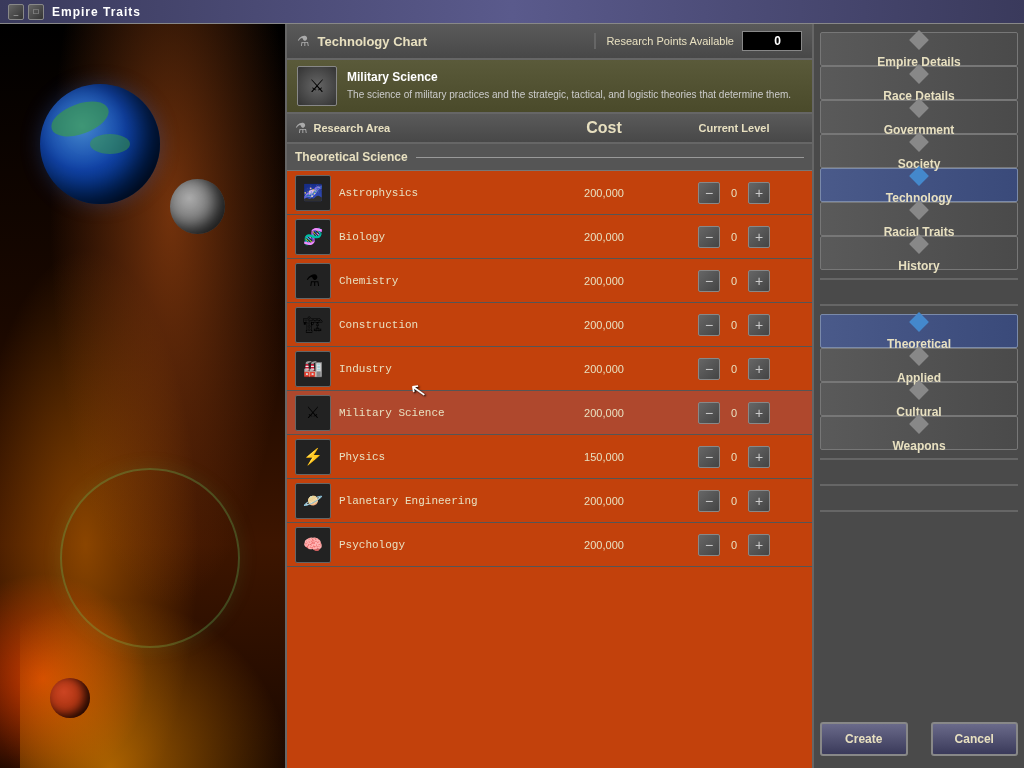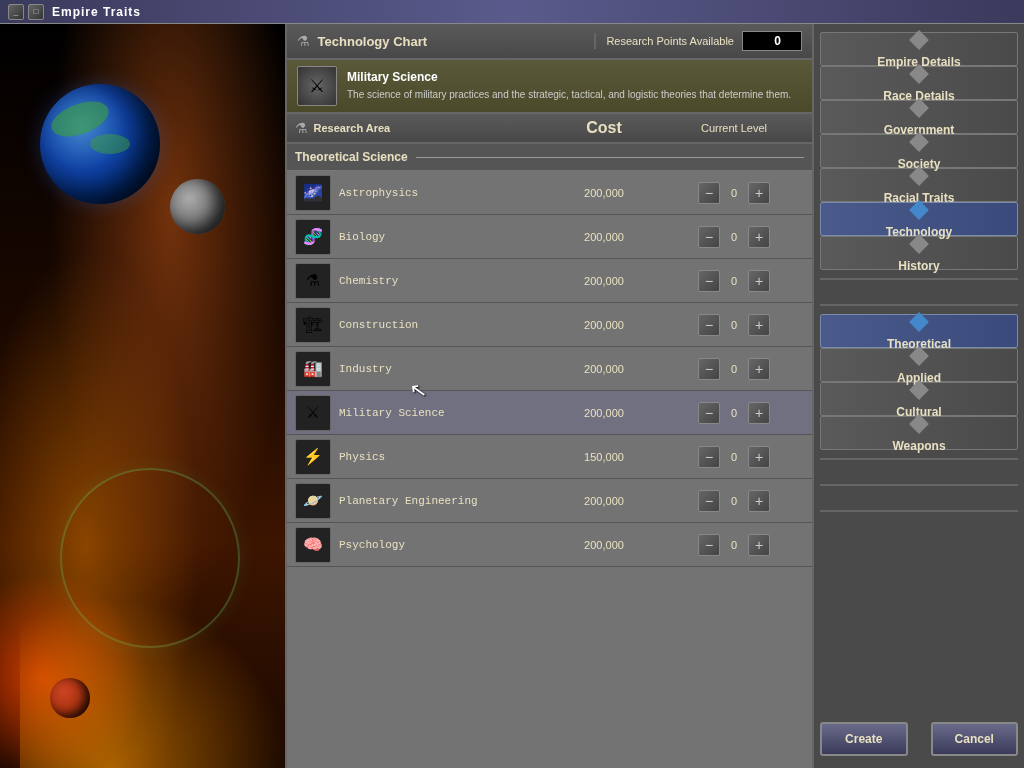--- a/index.html
+++ b/index.html
@@ -249,21 +249,21 @@
       text-align: center;
       color: #e8e0c0;
       font-size: 16px;
       font-weight: bold;
     }
     .col-current-level {
       width: 140px;
       text-align: center;
       color: #e8e0c0;
       font-size: 11px;
-      font-weight: normal;
+      font-weight: bold;
     }
     .col-area-label {
       color: #e8e0c0;
       font-size: 11px;
       font-weight: bold;
     }
 
     
     .section-header {
       display: flex;
@@ -281,21 +281,21 @@
     .section-header-text {
       color: #e8e0c0;
       font-size: 12px;
       font-weight: bold;
     }
 
     
     .tech-list {
       flex: 1;
       overflow-y: auto;
-      background: #737373;
+      background: #c2410c;
     }
     .tech-row {
       display: flex;
       align-items: center;
       padding: 4px 8px;
       border-bottom: 1px solid #555;
       height: 44px;
       cursor: pointer;
     }
     .tech-row.selected {
@@ -627,27 +627,27 @@
       <span class="nav-label">Race Details</span>
     </div>
         <div class="nav-btn">
       <div class="nav-diamond"></div>
       <span class="nav-label">Government</span>
     </div>
         <div class="nav-btn">
       <div class="nav-diamond"></div>
       <span class="nav-label">Society</span>
     </div>
-        <div class="nav-btn">
-      <div class="nav-diamond"></div>
-      <span class="nav-label">Racial Traits</span>
-    </div>
         <div class="nav-btn active">
       <div class="nav-diamond blue"></div>
       <span class="nav-label">Technology</span>
+    </div>
+        <div class="nav-btn">
+      <div class="nav-diamond"></div>
+      <span class="nav-label">Racial Traits</span>
     </div>
         <div class="nav-btn">
       <div class="nav-diamond"></div>
       <span class="nav-label">History</span>
     </div>
       </div>
 
     <div class="nav-section-divider"></div>
     <div class="nav-spacer"></div>
     <div class="nav-section-divider"></div>

